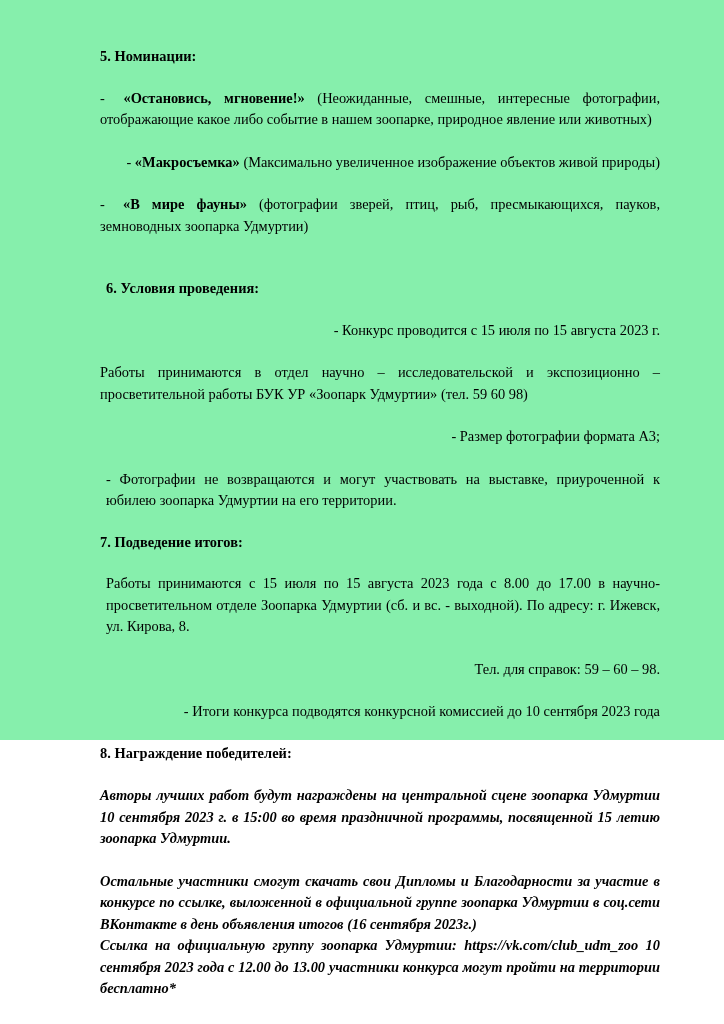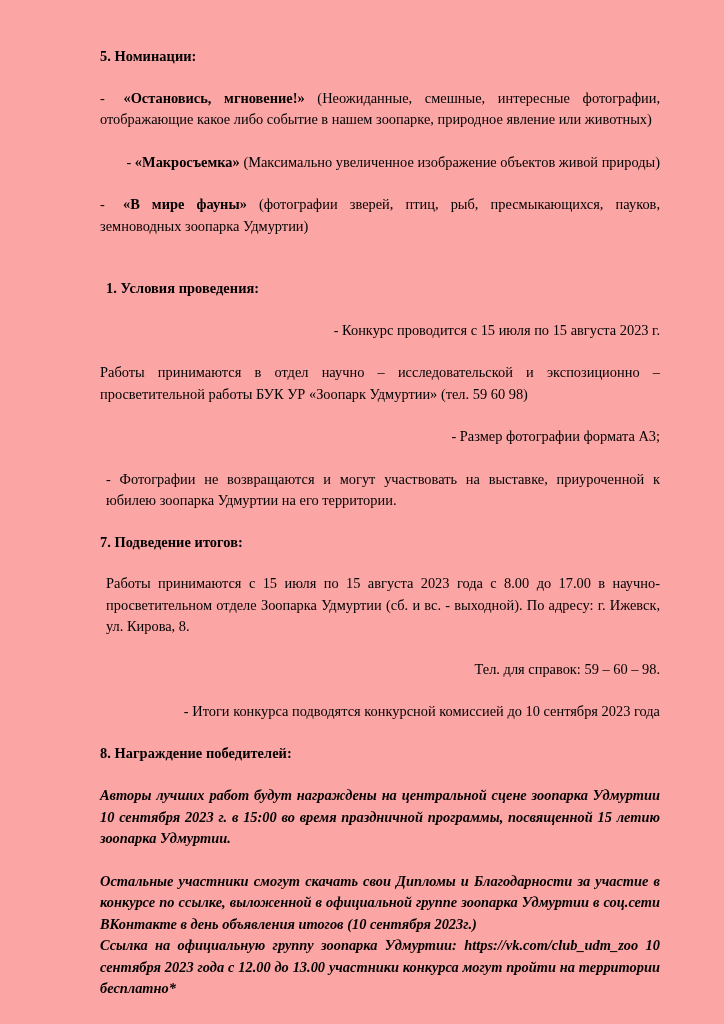--- a/index.html
+++ b/index.html
@@ -12,24 +12,24 @@
     width: 724px;
     height: 1024px;
     overflow: hidden;
     font-family: "Liberation Serif", "DejaVu Serif", serif;
     color: #000000;
     -webkit-font-smoothing: antialiased;
   }
   #page {
     position: relative;
     width: 724px;
-    height: 1024px;
+    height: 740px;
     box-sizing: border-box;
     padding: 46px 66px 0 100px;
-    background: #fca5a5;
+    background: #86efac;
   }
   .doc-body {
     width: 560px;
   }
   p {
     margin: 0;
     font-size: 14.4px;
     line-height: 21.5px;
     text-align: justify;
     text-justify: inter-word;
@@ -89,21 +89,21 @@
       <span>-</span>
       <span class="emph lead">«В мире фауны»</span>
       <span>(фотографии зверей, птиц, рыб, пресмыкающихся,   пауков, земноводных  зоопарка Удмуртии)</span>
     </p>
 
     <div class="gap-lg"></div>
 
 
     <div class="gap-md"></div>
 
-    <p class="heading lead">1.  Условия проведения:</p>
+    <p class="heading lead">6.  Условия проведения:</p>
 
     <div class="gap-md"></div>
 
     <p class="no-justify">- Конкурс проводится с 15 июля по 15 августа  2023 г.</p>
 
     <div class="gap-lg"></div>
 
     <p class="plain">Работы принимаются в отдел научно – исследовательской и экспозиционно – просветительной работы БУК УР «Зоопарк Удмуртии» (тел. 59 60 98)</p>
 
     <div class="gap-lg"></div>
@@ -133,18 +133,18 @@
     <div class="gap-md"></div>
 
     <p class="heading">8. Награждение  победителей:</p>
 
     <div class="gap-lg"></div>
 
     <p class="bi-block">Авторы лучших работ будут награждены на центральной сцене зоопарка Удмуртии 10 сентября 2023 г. в 15:00 во время праздничной программы, посвященной 15 летию зоопарка Удмуртии.</p>
 
     <div class="gap-lg"></div>
 
-    <p class="bi-block">Остальные участники смогут скачать свои Дипломы и Благодарности за участие в конкурсе по ссылке, выложенной в официальной группе зоопарка Удмуртии в соц.сети ВКонтакте в день объявления итогов (10 сентября 2023г.)</p>
+    <p class="bi-block">Остальные участники смогут скачать свои Дипломы и Благодарности за участие в конкурсе по ссылке, выложенной в официальной группе зоопарка Удмуртии в соц.сети ВКонтакте в день объявления итогов (16 сентября 2023г.)</p>
 
     <p class="bi-block">Ссылка на официальную группу зоопарка Удмуртии: https://vk.com/club_udm_zoo 10 сентября 2023 года с 12.00 до 13.00 участники конкурса могут пройти на территории  бесплатно*</p>
 
   </div>
 </div>
 
 </body></html>

